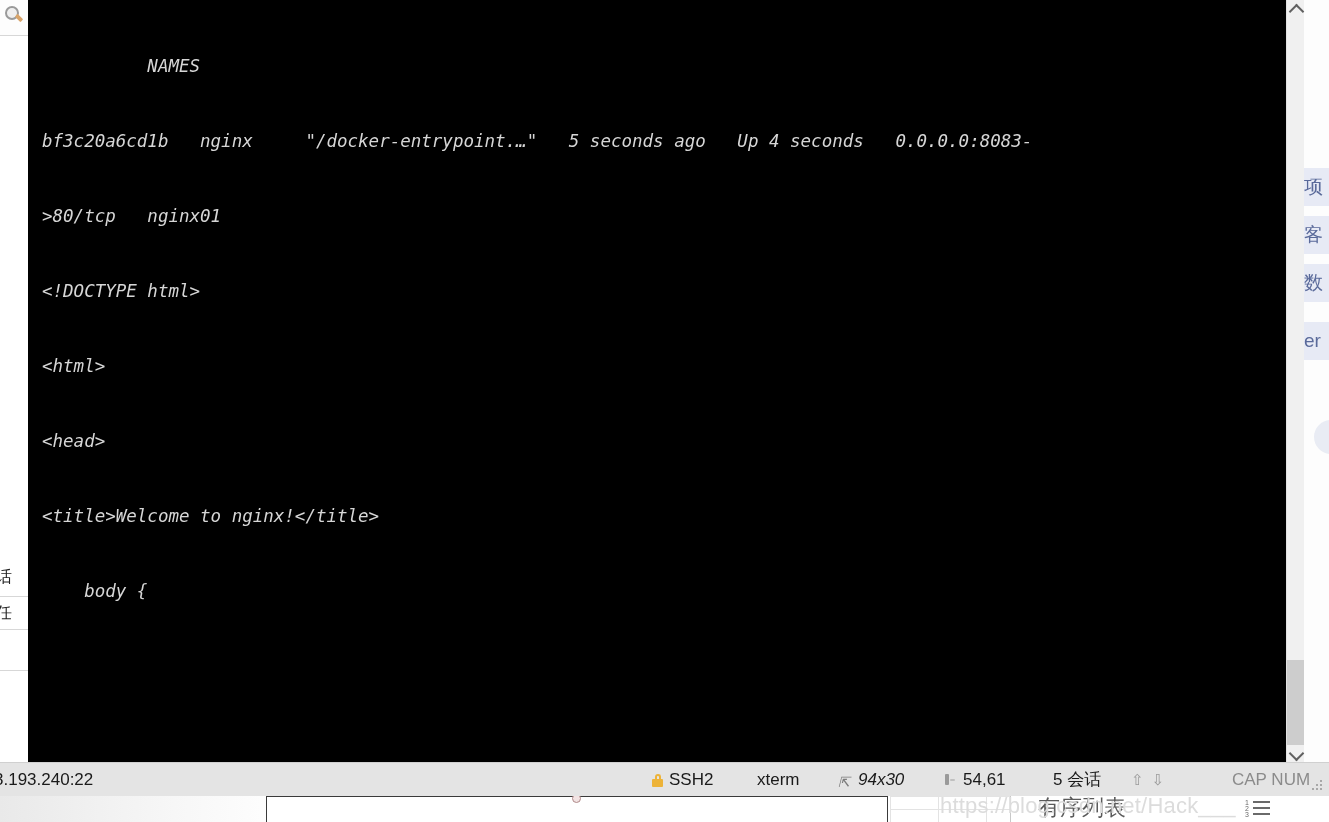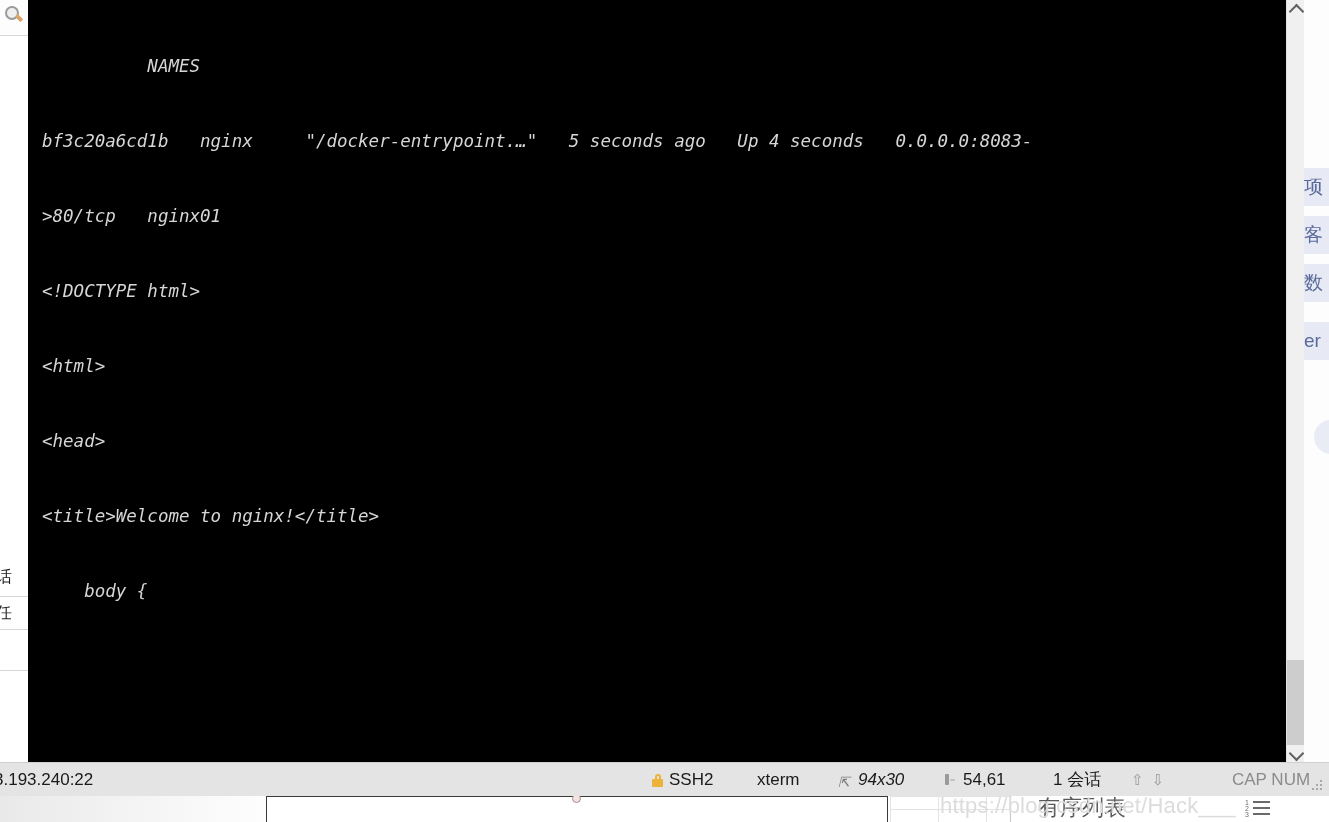--- a/index.html
+++ b/index.html
@@ -456,21 +456,21 @@
   <div class="sb-cell" style="left:757px;">xterm</div>
 
   <div class="sb-cell" style="left:838px;font-style:italic;">
     <span class="size-icon">⇱</span><span>94x30</span>
   </div>
 
   <div class="sb-cell" style="left:944px;">
     <span class="caret-icon"><i></i><i class="d"></i></span><span>54,61</span>
   </div>
 
-  <div class="sb-cell" style="left:1053px;">1 会话</div>
+  <div class="sb-cell" style="left:1053px;">5 会话</div>
 
   <div class="sb-cell" style="left:1131px;">
     <span class="arrow-up-icon">⇧</span><span class="arrow-down-icon">⇩</span>
   </div>
 
   <div class="sb-cell sb-dim" style="left:1184px;">CAP NUM</div>
 
   <div class="grip">
     <i style="left:9px;top:0;"></i>
     <i style="left:5px;top:4px;"></i>

